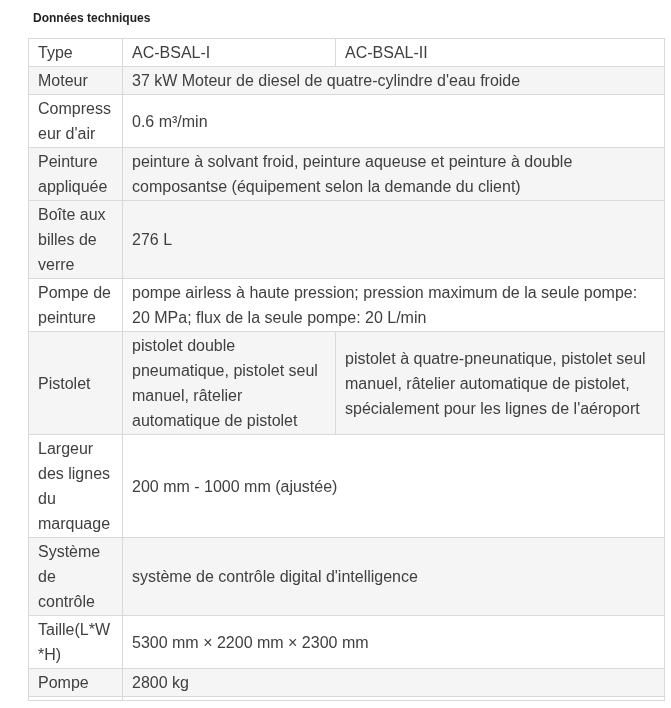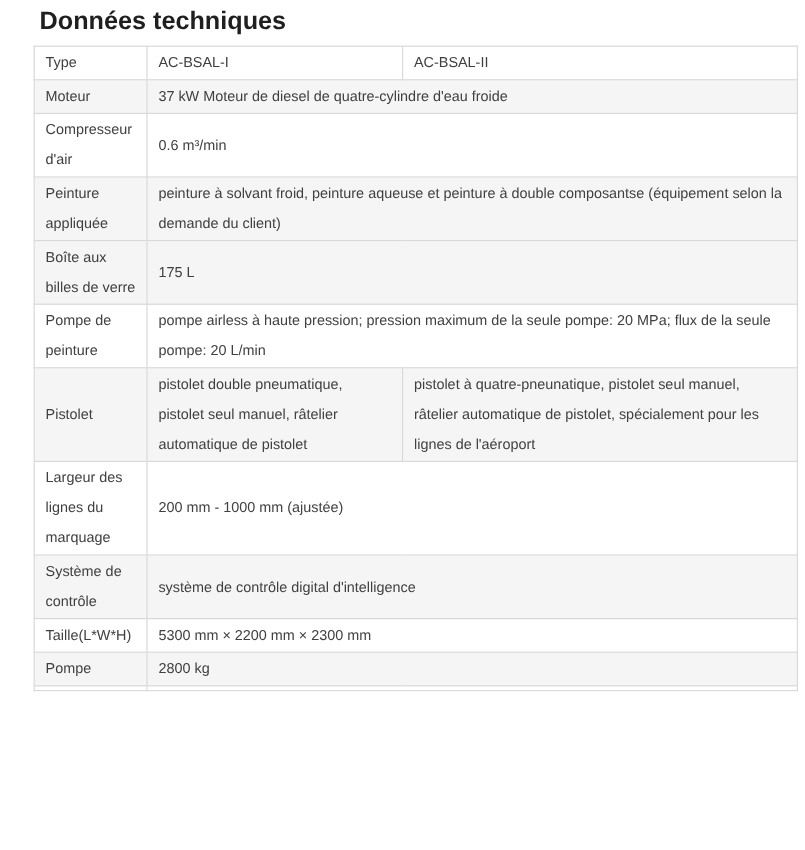--- a/index.html
+++ b/index.html
@@ -12,31 +12,31 @@
     height: 708px;
     overflow: hidden;
     font-family: "Liberation Sans", sans-serif;
     color: var(--text, #404040);
   }
   .page {
     padding: 0 7px 0 28px;
   }
   .page-title {
     margin: 8px 0 0 5px;
-    font-size: 21px;
+    font-size: 12px;
     font-weight: bold;
     color: var(--title, #1f1f1f);
     line-height: 20px;
   }
   table.spec-table {
     margin-top: 10px;
     border-collapse: collapse;
     table-layout: fixed;
     width: 636px;
-    font-size: 12px;
+    font-size: 16px;
     color: var(--text, #404040);
   }
   col.c1 { width: 94px; }
   col.c2 { width: 213px; }
   col.c3 { width: 329px; }
   td {
     border: 1px solid var(--border, #d9d9d9);
     padding: 1px 9px;
     line-height: 25px;
     vertical-align: middle;
@@ -76,21 +76,21 @@
       <tr>
         <td>Compresseur d'air</td>
         <td colspan="2">0.6 m³/min</td>
       </tr>
       <tr class="alt">
         <td>Peinture appliquée</td>
         <td colspan="2">peinture à solvant froid, peinture aqueuse et peinture à double composantse (équipement selon la demande du client)</td>
       </tr>
       <tr class="alt">
         <td>Boîte aux billes de verre</td>
-        <td colspan="2">175 L</td>
+        <td colspan="2">276 L</td>
       </tr>
       <tr>
         <td>Pompe de peinture</td>
         <td colspan="2">pompe airless à haute pression; pression maximum de la seule pompe: 20 MPa; flux de la seule pompe: 20 L/min</td>
       </tr>
       <tr class="alt">
         <td>Pistolet</td>
         <td>pistolet double pneumatique, pistolet seul manuel, râtelier automatique de pistolet</td>
         <td>pistolet à quatre-pneunatique, pistolet seul manuel, râtelier automatique de pistolet, spécialement pour les lignes de l'aéroport</td>
       </tr>

